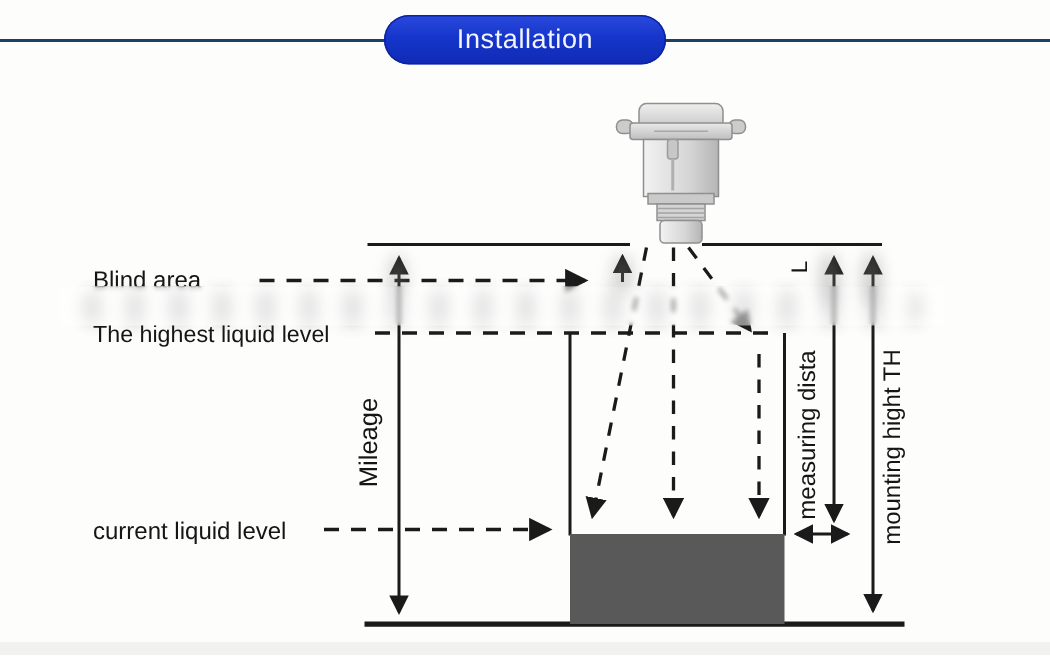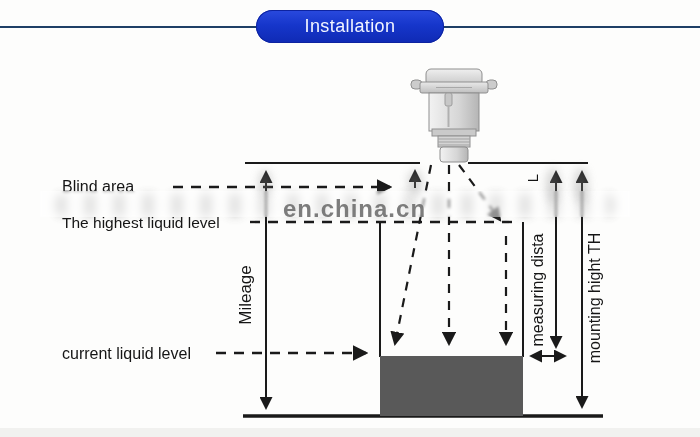--- a/index.html
+++ b/index.html
@@ -118,16 +118,15 @@
     <text text-anchor="middle" font-size="16" fill="#151515" transform="translate(543 290) rotate(-90)">measuring dista</text>
     <text text-anchor="middle" font-size="16" fill="#151515" transform="translate(600 298) rotate(-90)">mounting hight TH</text>
   </svg>
 
   <div class="smudge-band"></div>
   <div class="haze"></div>
   <div class="smudge" style="left:408px;top:170px;width:14px;height:26px;"></div>
   <div class="smudge" style="left:546px;top:168px;width:14px;height:34px;"></div>
   <div class="smudge" style="left:574px;top:168px;width:14px;height:34px;"></div>
   <div class="smudge" style="left:259px;top:170px;width:12px;height:26px;"></div>
-  <div class="watermark">en.china.cn</div>
 
   <div class="bottom-strip"></div>
 </div>
 
 </body></html>

